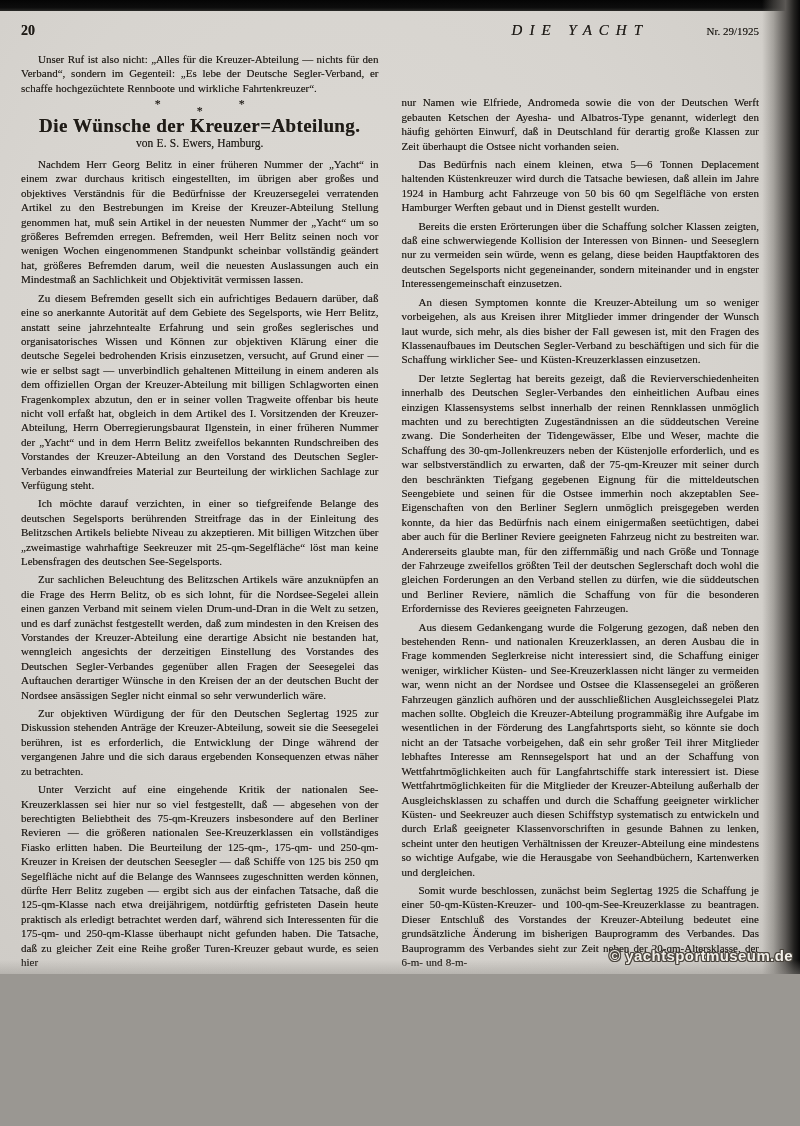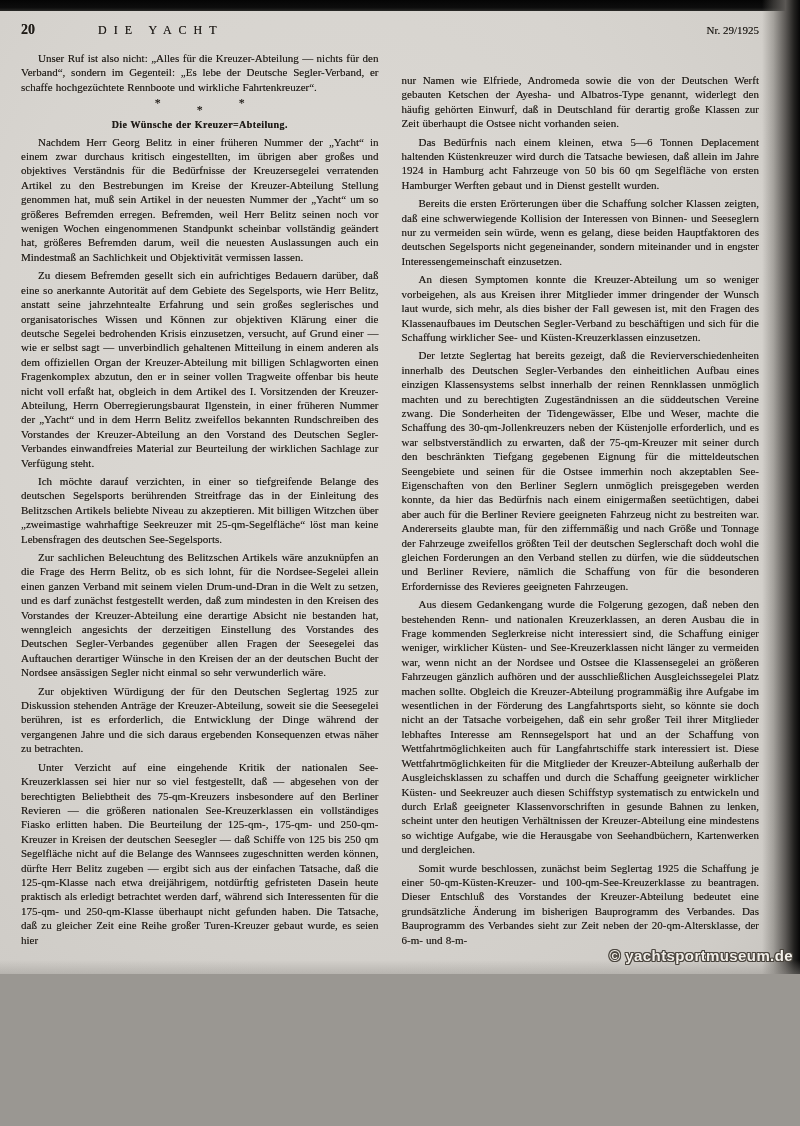--- a/index.html
+++ b/index.html
@@ -36,23 +36,24 @@
   }
   
   .header{
     display:grid;
     grid-template-columns:70px 1fr 110px;
     align-items:baseline;
     padding-top:9px;
   }
   .page-no{font-size:14px;font-weight:bold;text-shadow:0 0 .4px rgba(0,0,0,.55);}
   .mag-title{
-    text-align:left;font-size:12px;letter-spacing:7px;
+    text-align:right;font-size:15px;letter-spacing:7px;
     font-weight:normal;text-shadow:0 0 .5px rgba(0,0,0,.6);
     padding-left:7px; 
+    font-style:italic;
   }
   .issue{text-align:right;font-size:11px;text-shadow:0 0 .4px rgba(0,0,0,.5);white-space:nowrap;}
   
   .columns{
     display:flex;gap:23px;margin-top:13px;align-items:flex-end;
   }
   .col{
     flex:1;min-width:0;
     font-size:11px;line-height:14.4px;
     text-align:justify;
@@ -62,21 +63,21 @@
   }
   .col p{margin:0 0 4px 0;text-indent:17px;}
   .col p.no-indent{text-indent:0;}
   .asterisks{
     display:flex;justify-content:center;gap:36px;
     height:17px;font-size:12px;line-height:10px;
     margin:3px 0 0 0;
   }
   .asterisks span:nth-child(2){transform:translateY(7px);}
   .article-title{
-    font-size:10px;font-weight:bold;text-align:center;
+    font-size:19px;font-weight:bold;text-align:center;
     letter-spacing:.4px;margin:3px 0 2px 0;text-indent:0;
     text-shadow:0 0 .5px rgba(0,0,0,.6);
   }
   .byline{
     text-align:center;font-size:11.5px;margin:0 0 7px 0;text-indent:0;
   }
   
   .watermark{
     position:absolute;right:7px;bottom:10px;
     font-family:"Liberation Sans","DejaVu Sans",sans-serif;
@@ -108,20 +109,21 @@
       <section class="col">
         <p>Unser Ruf ist also nicht: „Alles für die Kreuzer-Abteilung — nichts für den Verband“, sondern im Gegenteil: „Es lebe der Deutsche Segler-Verband, er schaffe hochgezüchtete Rennboote und wirkliche Fahrtenkreuzer“.</p>
 
         <div class="asterisks">
           <span>*</span>
           <span>*</span>
           <span>*</span>
         </div>
 
         <h1 class="article-title">Die Wünsche der Kreuzer=Abteilung.</h1>
+        <div class="byline">von E. S. Ewers, Hamburg.</div>
 
         <p>Nachdem Herr Georg Belitz in einer früheren Nummer der „Yacht“ in einem zwar durchaus kritisch eingestellten, im übrigen aber großes und objektives Verständnis für die Bedürfnisse der Kreuzersegelei verratenden Artikel zu den Bestrebungen im Kreise der Kreuzer-Abteilung Stellung genommen hat, muß sein Artikel in der neuesten Nummer der „Yacht“ um so größeres Befremden erregen. Befremden, weil Herr Belitz seinen noch vor wenigen Wochen eingenommenen Standpunkt scheinbar vollständig geändert hat, größeres Befremden darum, weil die neuesten Auslassungen auch ein Mindestmaß an Sachlichkeit und Objektivität vermissen lassen.</p>
         <p>Zu diesem Befremden gesellt sich ein aufrichtiges Bedauern darüber, daß eine so anerkannte Autorität auf dem Gebiete des Segelsports, wie Herr Belitz, anstatt seine jahrzehntealte Erfahrung und sein großes seglerisches und organisatorisches Wissen und Können zur objektiven Klärung einer die deutsche Segelei bedrohenden Krisis einzusetzen, versucht, auf Grund einer — wie er selbst sagt — unverbindlich gehaltenen Mitteilung in einem anderen als dem offiziellen Organ der Kreuzer-Abteilung mit billigen Schlagworten einen Fragenkomplex abzutun, den er in seiner vollen Tragweite offenbar bis heute nicht voll erfaßt hat, obgleich in dem Artikel des I. Vorsitzenden der Kreuzer-Abteilung, Herrn Oberregierungsbaurat Ilgenstein, in einer früheren Nummer der „Yacht“ und in dem Herrn Belitz zweifellos bekannten Rundschreiben des Vorstandes der Kreuzer-Abteilung an den Vorstand des Deutschen Segler-Verbandes einwandfreies Material zur Beurteilung der wirklichen Sachlage zur Verfügung steht.</p>
         <p>Ich möchte darauf verzichten, in einer so tiefgreifende Belange des deutschen Segelsports berührenden Streitfrage das in der Einleitung des Belitzschen Artikels beliebte Niveau zu akzeptieren. Mit billigen Witzchen über „zweimastige wahrhaftige Seekreuzer mit 25-qm-Segelfläche“ löst man keine Lebensfragen des deutschen See-Segelsports.</p>
         <p>Zur sachlichen Beleuchtung des Belitzschen Artikels wäre anzuknüpfen an die Frage des Herrn Belitz, ob es sich lohnt, für die Nordsee-Segelei allein einen ganzen Verband mit seinem vielen Drum-und-Dran in die Welt zu setzen, und es darf zunächst festgestellt werden, daß zum mindesten in den Kreisen des Vorstandes der Kreuzer-Abteilung eine derartige Absicht nie bestanden hat, wenngleich angesichts der derzeitigen Einstellung des Vorstandes des Deutschen Segler-Verbandes gegenüber allen Fragen der Seesegelei das Auftauchen derartiger Wünsche in den Kreisen der an der deutschen Bucht der Nordsee ansässigen Segler nicht einmal so sehr verwunderlich wäre.</p>
         <p>Zur objektiven Würdigung der für den Deutschen Seglertag 1925 zur Diskussion stehenden Anträge der Kreuzer-Abteilung, soweit sie die Seesegelei berühren, ist es erforderlich, die Entwicklung der Dinge während der vergangenen Jahre und die sich daraus ergebenden Konsequenzen etwas näher zu betrachten.</p>
         <p>Unter Verzicht auf eine eingehende Kritik der nationalen See-Kreuzerklassen sei hier nur so viel festgestellt, daß — abgesehen von der berechtigten Beliebtheit des 75-qm-Kreuzers insbesondere auf den Berliner Revieren — die größeren nationalen See-Kreuzerklassen ein vollständiges Fiasko erlitten haben. Die Beurteilung der 125-qm-, 175-qm- und 250-qm-Kreuzer in Kreisen der deutschen Seesegler — daß Schiffe von 125 bis 250 qm Segelfläche nicht auf die Belange des Wannsees zugeschnitten werden können, dürfte Herr Belitz zugeben — ergibt sich aus der einfachen Tatsache, daß die 125-qm-Klasse nach etwa dreijährigem, notdürftig gefristeten Dasein heute praktisch als erledigt betrachtet werden darf, während sich Interessenten für die 175-qm- und 250-qm-Klasse überhaupt nicht gefunden haben. Die Tatsache, daß zu gleicher Zeit eine Reihe großer Turen-Kreuzer gebaut wurde, es seien hier</p>
       </section>
 
       <section class="col">

